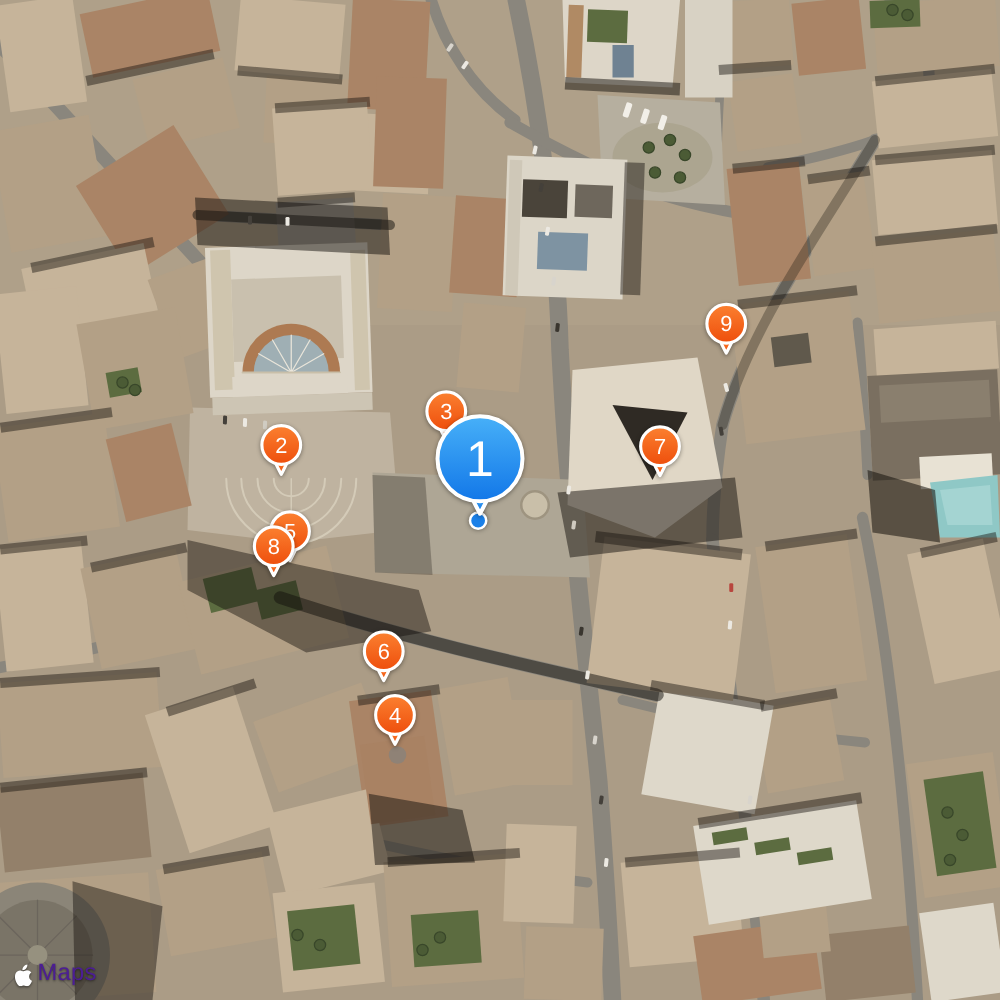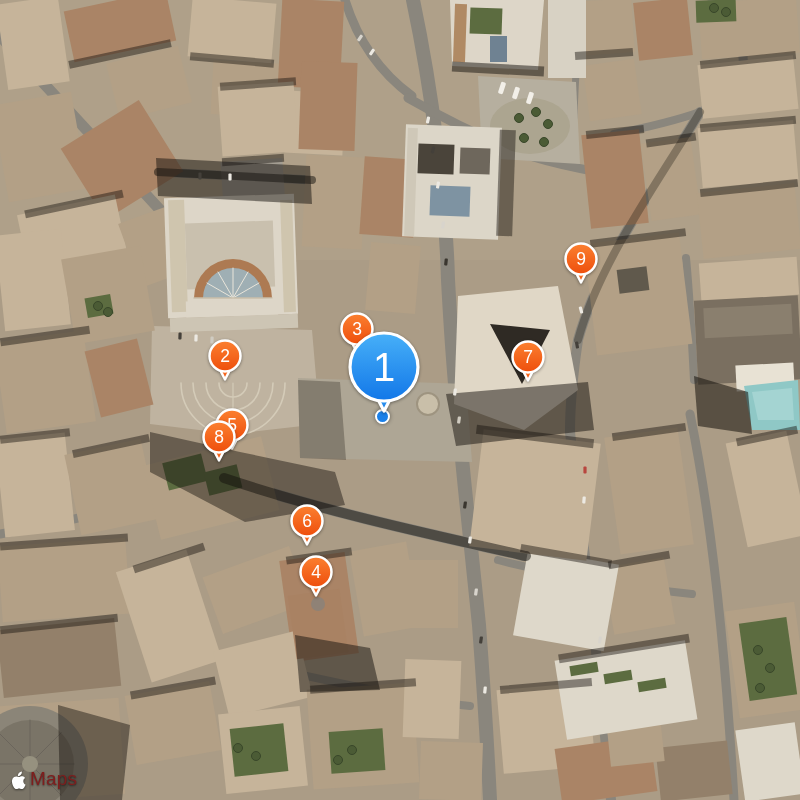--- a/index.html
+++ b/index.html
@@ -4,21 +4,21 @@
 <style>
   html,body{margin:0;padding:0;background:#222;}
   #stage{position:relative;width:800px;height:800px;overflow:hidden;background:#ab9c86;
          font-family:"Liberation Sans",sans-serif;}
   #basemap{position:absolute;left:0;top:0;}
   #markers{position:absolute;left:0;top:0;width:800px;height:800px;}
   .pin{position:absolute;filter:drop-shadow(0 1px 1.5px rgba(0,0,0,.4));}
   #user-dot{position:absolute;width:11px;height:11px;border-radius:50%;
             border:2.5px solid #fff;box-shadow:0 0 4px rgba(0,0,0,.45);z-index:5;}
   .attribution{position:absolute;left:10px;bottom:10px;display:flex;align-items:center;gap:4px;
-               color:#7f1d1d;font-size:19px;letter-spacing:.2px;z-index:40;
+               color:#4c1d95;font-size:19px;letter-spacing:.2px;z-index:40;
                text-shadow:0 1px 2px rgba(0,0,0,.55);}
   .attribution svg{filter:drop-shadow(0 1px 1px rgba(0,0,0,.5));}
 </style>
 </head>
 <body>
 
 <div id="stage">
   <svg id="basemap" width="800" height="800" viewBox="0 0 800 800">
       <rect x="0" y="0" width="800" height="800" fill="#ab9c86"></rect>
       <rect x="0" y="0" width="800" height="260" fill="#b3a48c" opacity="0.5"></rect>

